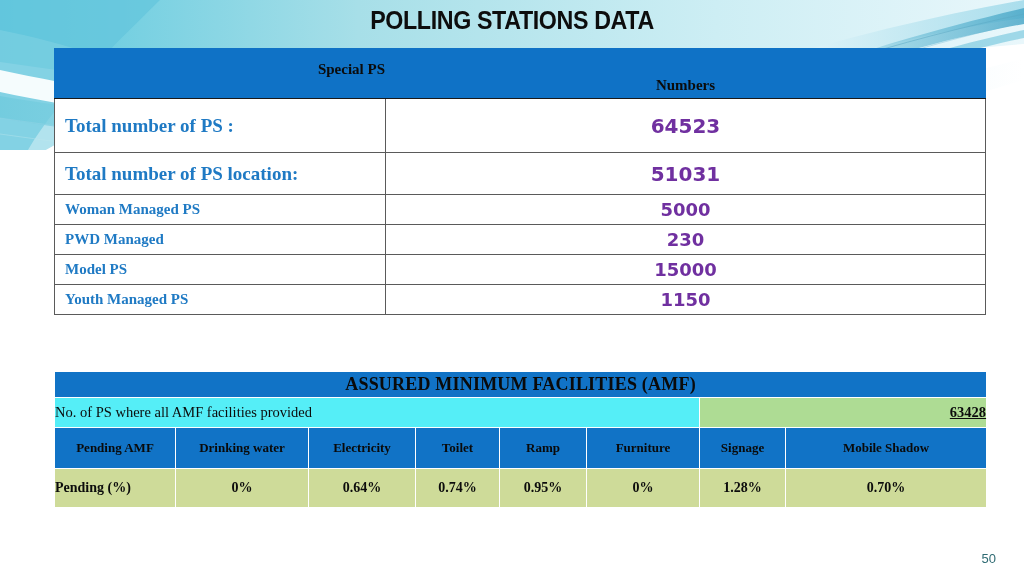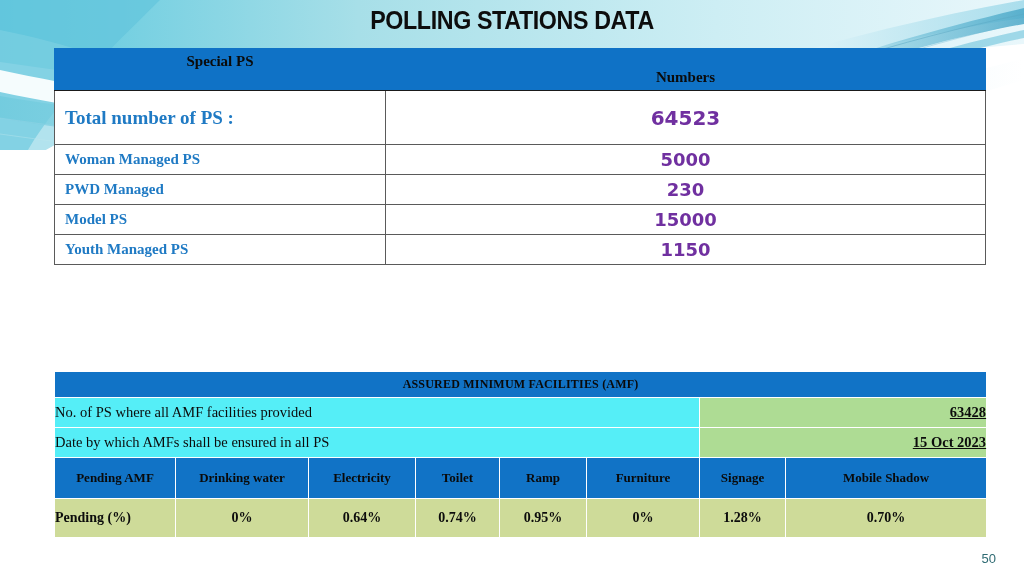--- a/index.html
+++ b/index.html
@@ -62,21 +62,22 @@
     color: #0b0b0b;
     font-weight: bold;
     font-size: 15px;
     text-align: center;
     border-color: #0f72c6;
     border-bottom: 1px solid #1a1a1a;
   }
   #ps-table .hdr-left {
     height: 37px;
     vertical-align: top;
-    padding-top: 4px;
+    padding-top: 12px;
+    text-align: right;
   }
   #ps-table .hdr-right {
     height: 37px;
     vertical-align: bottom;
     padding-bottom: 4px;
   }
   #ps-table .lbl {
     color: #1f7ac4;
     font-weight: bold;
     padding-left: 10px;
@@ -109,21 +110,21 @@
   }
   #amf-table td {
     padding: 0;
     vertical-align: middle;
     border: 1px solid #ffffff;
   }
   #amf-title {
     background: #1173c6;
     color: #0a0a0a;
     font-weight: bold;
-    font-size: 12px;
+    font-size: 18px;
     text-align: center;
     height: 25px;
     letter-spacing: 0.2px;
   }
   .amf-q {
     background: #55eef7;
     color: #0c0c0c;
     font-size: 14.5px;
     text-align: left;
     padding-left: 12px;
@@ -229,20 +230,24 @@
     </colgroup>
   <tbody>
     <tr>
       <th class="hdr hdr-left">Special PS</th>
       <th class="hdr hdr-right">Numbers</th>
     </tr>
     <tr class="r-big h-tall">
       <td class="lbl">Total number of PS :</td>
       <td class="num">64523</td>
     </tr>
+    <tr class="r-big h-mid">
+      <td class="lbl">Total number of PS location:</td>
+      <td class="num">51031</td>
+    </tr>
     <tr class="r-small h-row">
       <td class="lbl">Woman Managed PS</td>
       <td class="num">5000</td>
     </tr>
     <tr class="r-small h-row">
       <td class="lbl">PWD Managed</td>
       <td class="num">230</td>
     </tr>
     <tr class="r-small h-row">
       <td class="lbl">Model PS</td>
@@ -268,24 +273,20 @@
   </colgroup>
   <tbody>
     <tr>
       <td id="amf-title" colspan="8">ASSURED MINIMUM FACILITIES (AMF)</td>
     </tr>
     <tr>
       <td class="amf-q" colspan="6">No. of PS where all AMF facilities provided</td>
       <td class="amf-a" colspan="2">63428</td>
     </tr>
     <tr>
-      <td class="amf-q" colspan="6">Date by which AMFs shall be ensured in all PS</td>
-      <td class="amf-a" colspan="2">15 Oct 2023</td>
-    </tr>
-    <tr>
       <td class="amf-colhdr">Pending AMF</td>
       <td class="amf-colhdr">Drinking water</td>
       <td class="amf-colhdr">Electricity</td>
       <td class="amf-colhdr">Toilet</td>
       <td class="amf-colhdr">Ramp</td>
       <td class="amf-colhdr">Furniture</td>
       <td class="amf-colhdr">Signage</td>
       <td class="amf-colhdr">Mobile Shadow</td>
     </tr>
     <tr>

